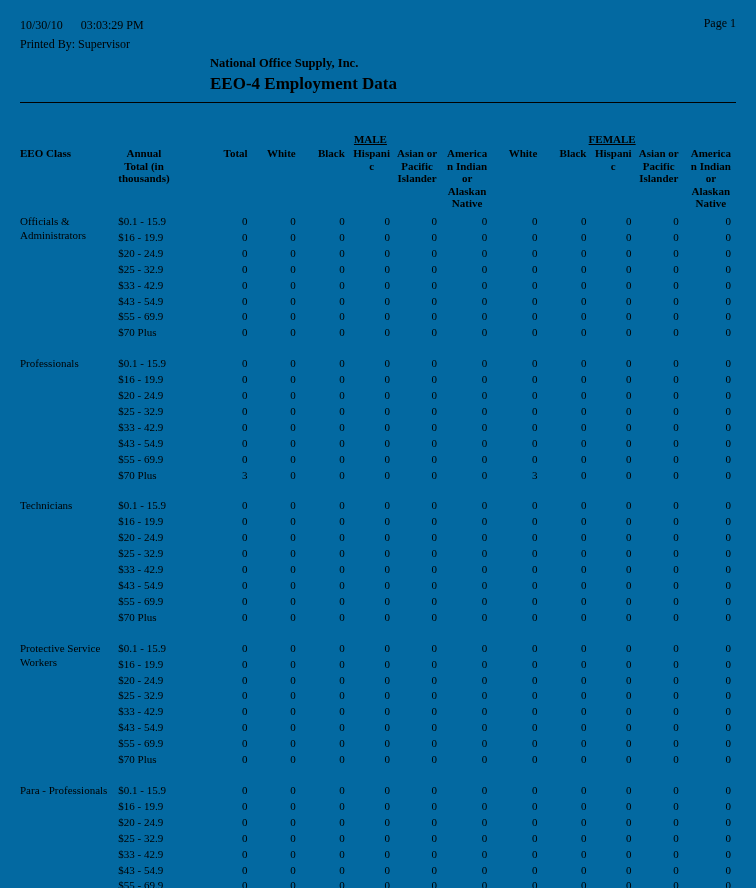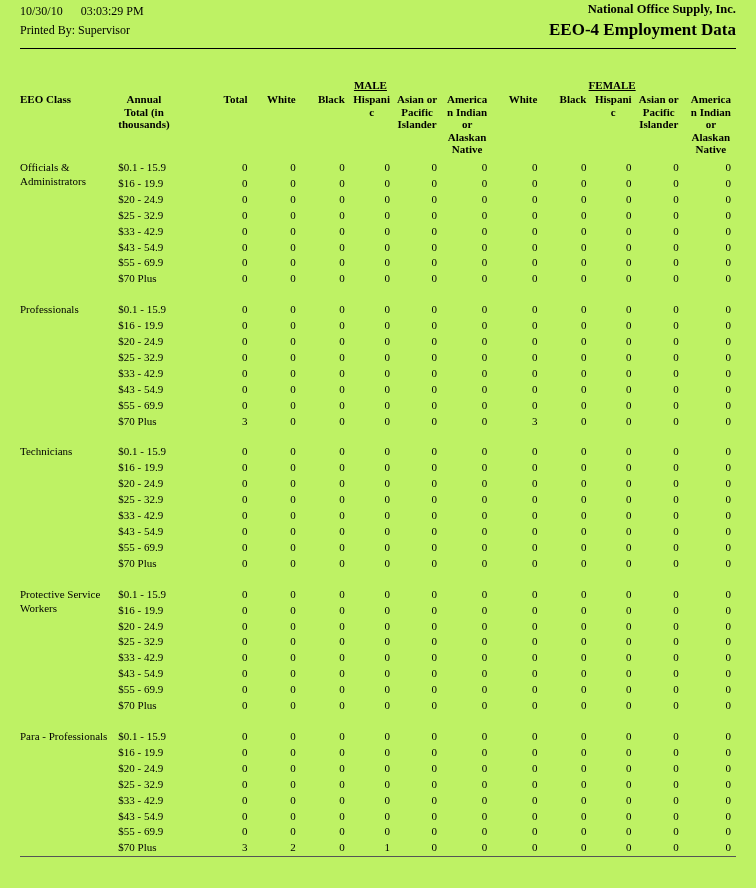--- a/index.html
+++ b/index.html
@@ -1,23 +1,23 @@
 <!DOCTYPE html>
 <html><head>
 <meta charset="utf-8">
 <style>
   html,body{margin:0;padding:0;background:#ffffff;}
   .page{
     position:relative;width:756px;height:888px;box-sizing:border-box;
-    padding:2px 20px 0 20px;background:#bef264;color:#000;
+    padding:16px 20px 0 20px;background:#0369a1;color:#000;
     font-family:"Liberation Serif",serif;overflow:hidden;
   }
   .hdr{display:flex;align-items:flex-start;}
   .hdr-left{width:190px;font-size:12px;line-height:1.55;}
-  .hdr-center{flex:1;text-align:right;}
+  .hdr-center{flex:1;text-align:left;margin-top:40px;}
   .hdr-right{width:190px;font-size:12px;text-align:right;}
   .time{margin-left:18px;}
   .company{font-size:12.5px;font-weight:bold;}
   .title{font-size:17px;font-weight:bold;margin-top:3px;}
   .top-rule{border-top:1.5px solid #000;margin-top:8px;}
   .bottom-rule{border-top:1px solid #555;}
   table{border-collapse:collapse;table-layout:fixed;width:714px;margin-top:30px;}
   th,td{padding:0;vertical-align:top;font-size:11px;}
   thead th{font-weight:bold;}
   .grp-hdr{text-align:center;padding-bottom:2px;font-size:11px;}
@@ -41,20 +41,21 @@
     <div class="hdr-left">
       <div>
         <span>10/30/10</span><span class="time">03:03:29 PM</span>
       </div>
       <div>Printed By: Supervisor</div>
     </div>
     <div class="hdr-center">
       <div class="company">National Office Supply, Inc.</div>
       <div class="title">EEO-4 Employment Data</div>
     </div>
+    <div class="hdr-right">Page 1</div>
   </div>
 
   <div class="top-rule"></div>
 
   <table>
       <colgroup>
         <col style="width: 98px;">
         <col style="width: 82px;">
         <col style="width: 50px;">
         <col style="width: 48px;">

